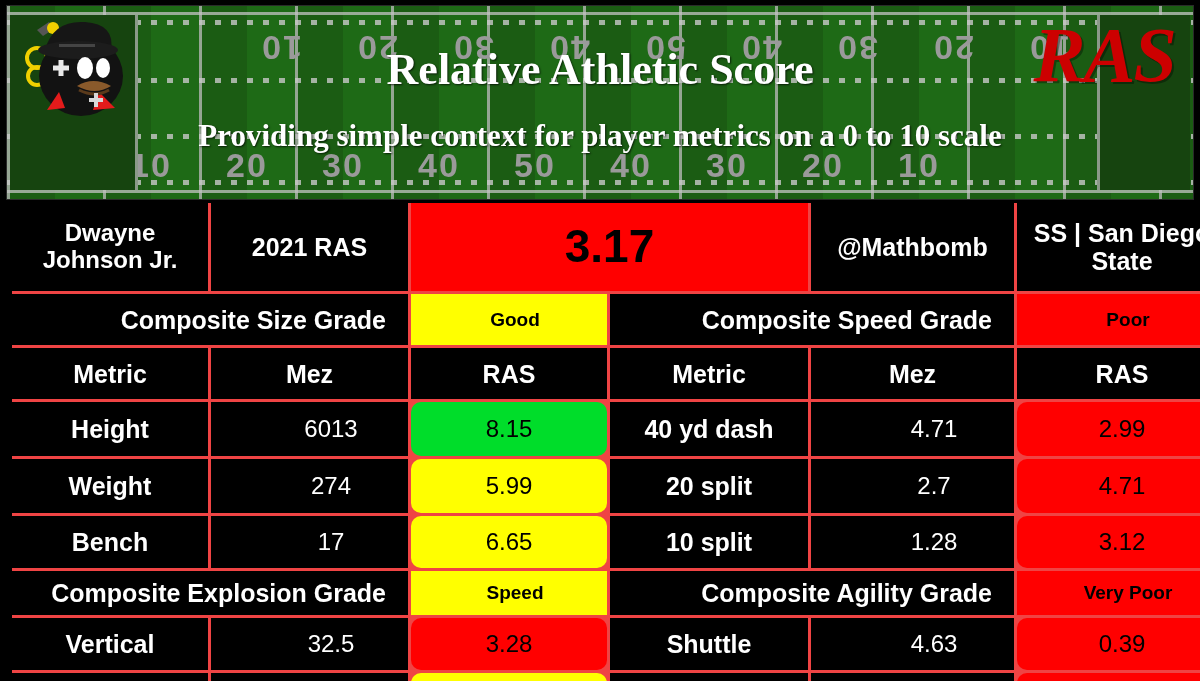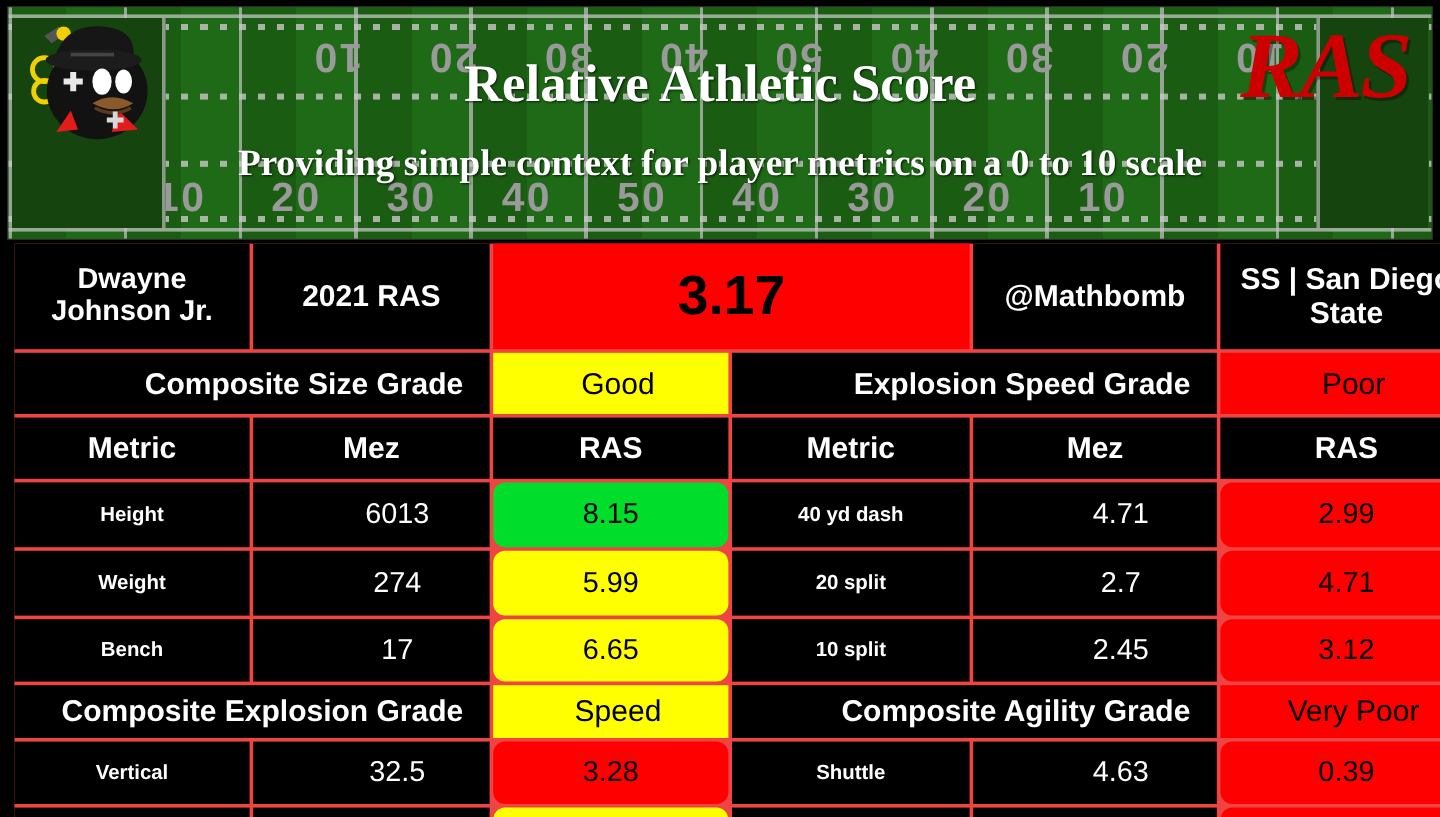--- a/index.html
+++ b/index.html
@@ -111,30 +111,30 @@
     display:flex;align-items:center;justify-content:center;
     font-weight:bold;text-align:center;
     font-size:23px;
     overflow:hidden;
     line-height:1.12;
     padding:0 4px;
     box-sizing:border-box;
   }
   .cell.name{font-size:24px;}
   .cell.hdr{font-size:25px;}
-  .cell.metric{font-size:17px;}
+  .cell.metric{font-size:25px;}
   .cell.mez{font-weight:normal;font-size:24px;padding-left:47px;}
   .cell.ras{color:#000;font-weight:normal;font-size:24px;border-radius:10px;}
   .cell.score{
     font-size:46px;color:#000;background:#ff0000;font-weight:bold;
   }
   .cell.composite{
     justify-content:flex-end;font-size:25px;padding-right:22px;
   }
-  .cell.grade{color:#000;font-size:25px;font-weight:normal;padding-left:16px;}
+  .cell.grade{color:#000;font-size:19px;font-weight:bold;padding-left:16px;}
   .bg-red{background:#ff0000;}
   .bg-yellow{background:#ffff00;}
   .bg-green{background:#00dd2a;}
   .span2{grid-column:span 2;}
 </style>
 </head>
 <body>
 
 <div class="card">
 
@@ -209,21 +209,21 @@
   <div class="grid">
 
     <div class="cell name">Dwayne Johnson Jr.</div>
     <div class="cell hdr">2021 RAS</div>
     <div class="cell score span2">3.17</div>
     <div class="cell hdr">@Mathbomb</div>
     <div class="cell hdr">SS | San Diego State</div>
 
     <div class="cell composite span2">Composite Size Grade</div>
     <div class="cell grade bg-yellow">Good</div>
-    <div class="cell composite span2">Explosion Speed Grade</div>
+    <div class="cell composite span2">Composite Speed Grade</div>
     <div class="cell grade bg-red">Poor</div>
 
     <div class="cell hdr">Metric</div>
     <div class="cell hdr">Mez</div>
     <div class="cell hdr">RAS</div>
     <div class="cell hdr">Metric</div>
     <div class="cell hdr">Mez</div>
     <div class="cell hdr">RAS</div>
 
     <div class="cell metric">Height</div>
@@ -237,21 +237,21 @@
     <div class="cell mez">274</div>
     <div class="cell ras bg-yellow">5.99</div>
     <div class="cell metric">20 split</div>
     <div class="cell mez">2.7</div>
     <div class="cell ras bg-red">4.71</div>
 
     <div class="cell metric">Bench</div>
     <div class="cell mez">17</div>
     <div class="cell ras bg-yellow">6.65</div>
     <div class="cell metric">10 split</div>
-    <div class="cell mez">2.45</div>
+    <div class="cell mez">1.28</div>
     <div class="cell ras bg-red">3.12</div>
 
     <div class="cell composite span2">Composite Explosion Grade</div>
     <div class="cell grade bg-yellow">Speed</div>
     <div class="cell composite span2">Composite Agility Grade</div>
     <div class="cell grade bg-red">Very Poor</div>
 
     <div class="cell metric">Vertical</div>
     <div class="cell mez">32.5</div>
     <div class="cell ras bg-red">3.28</div>

